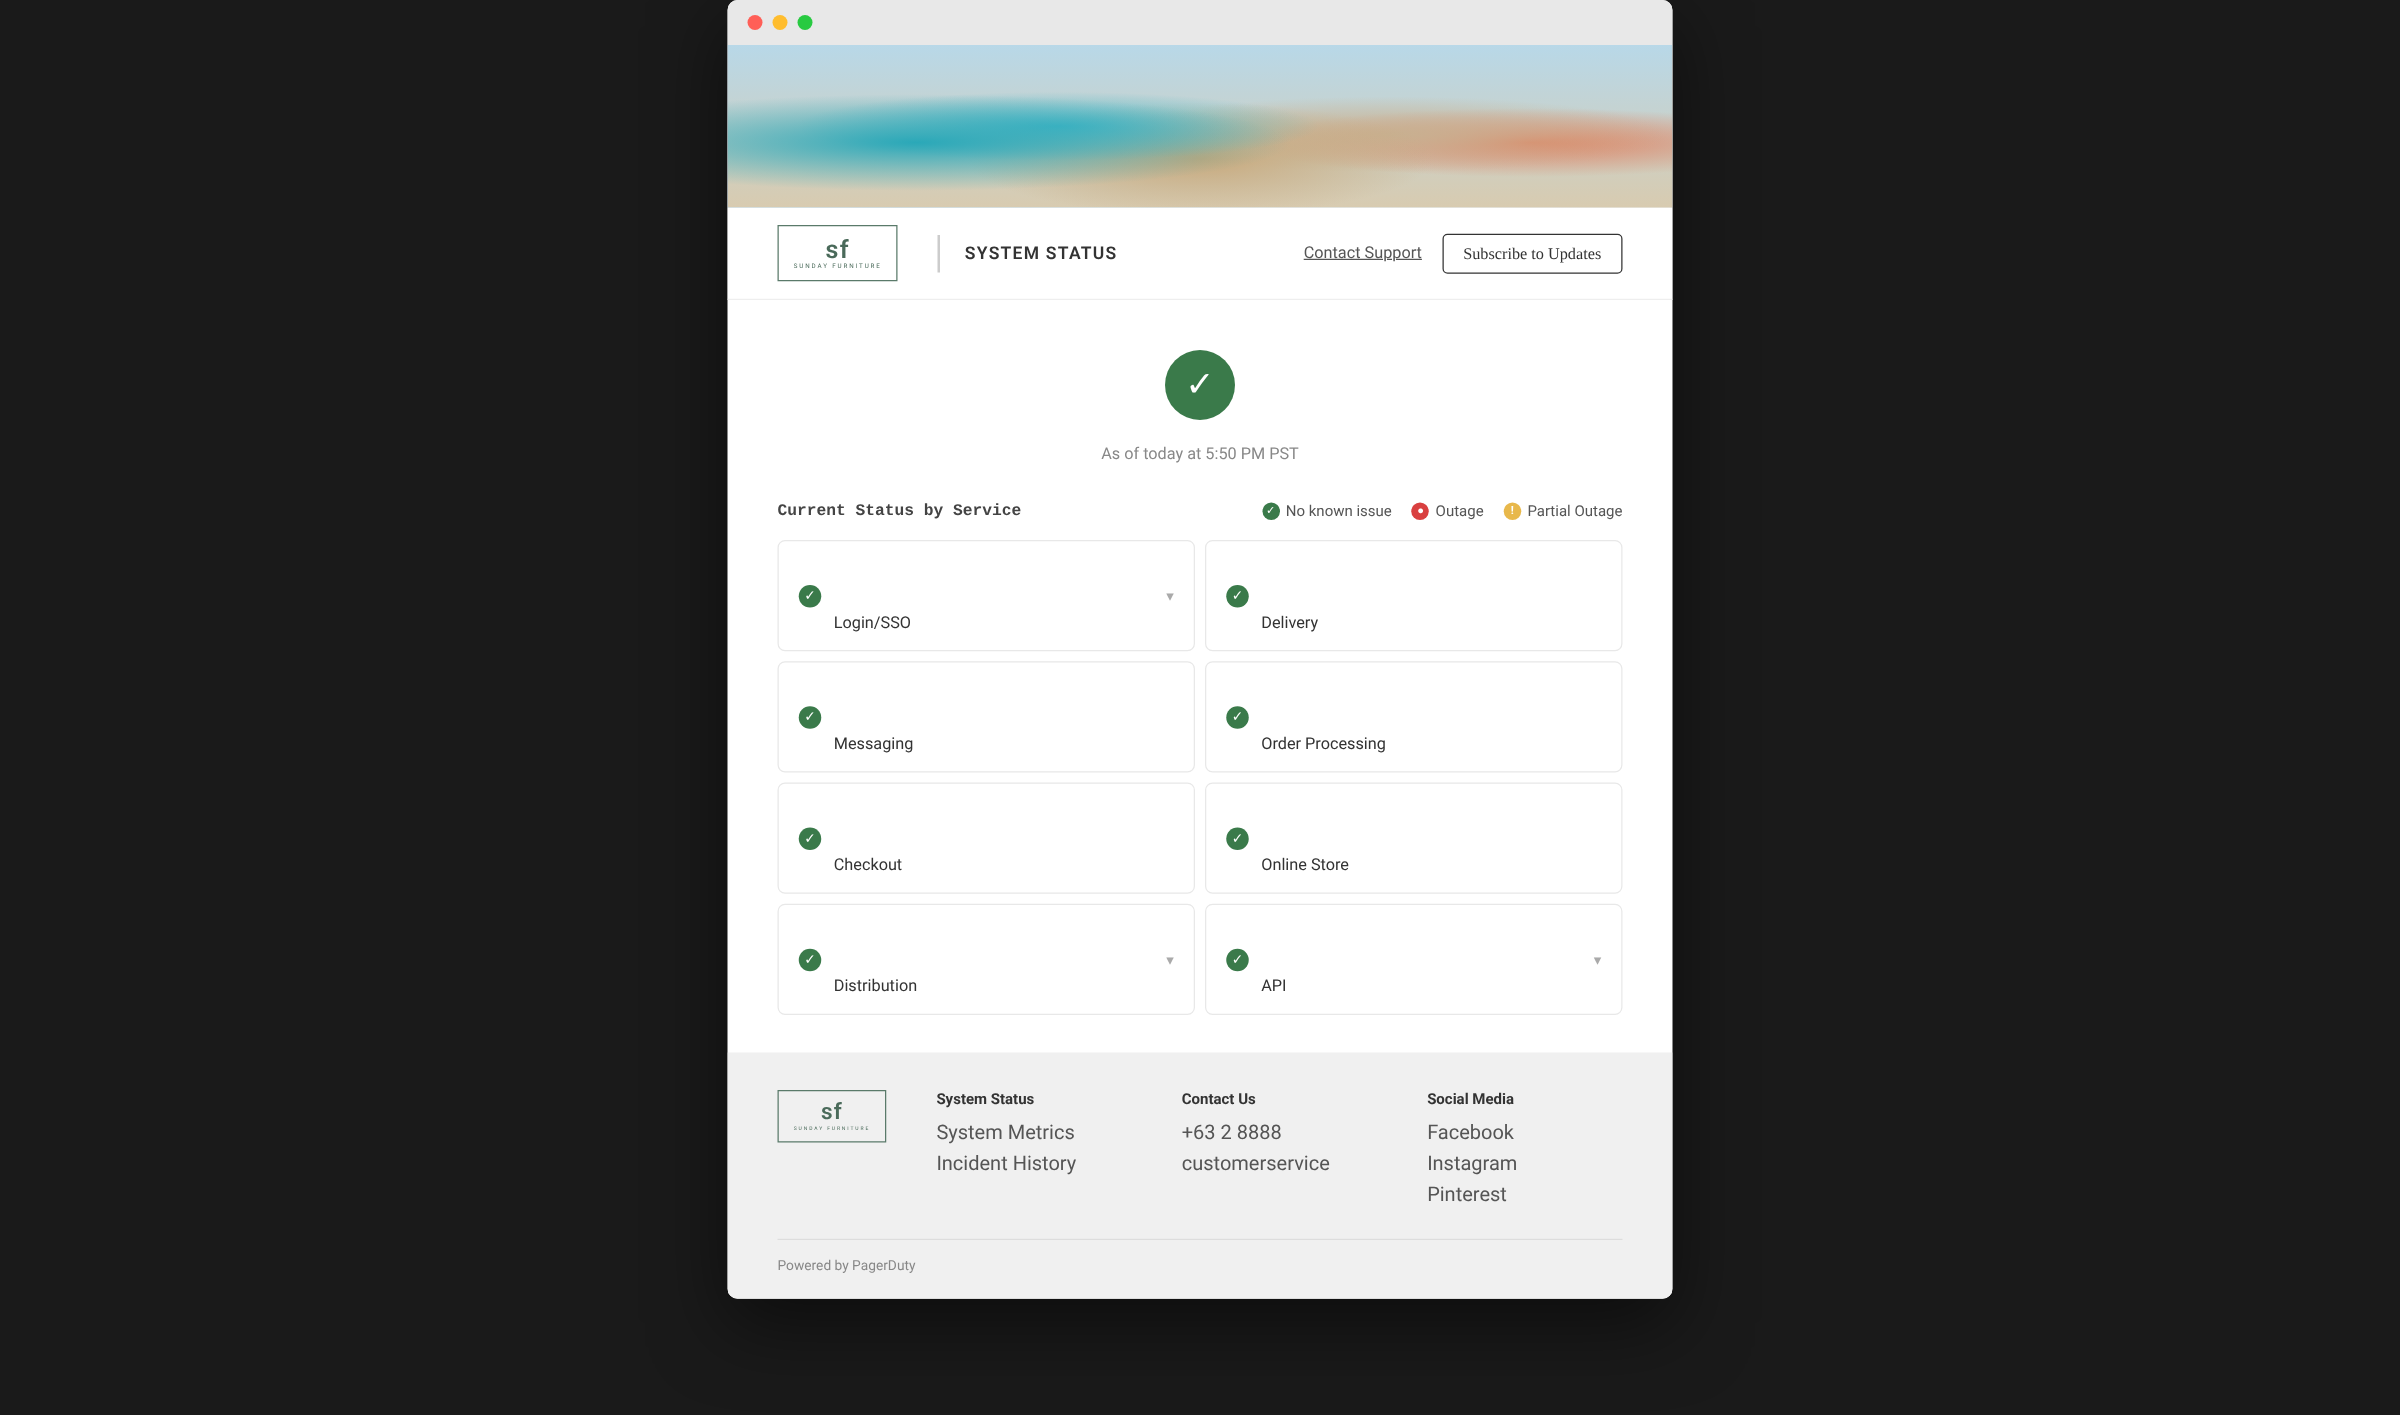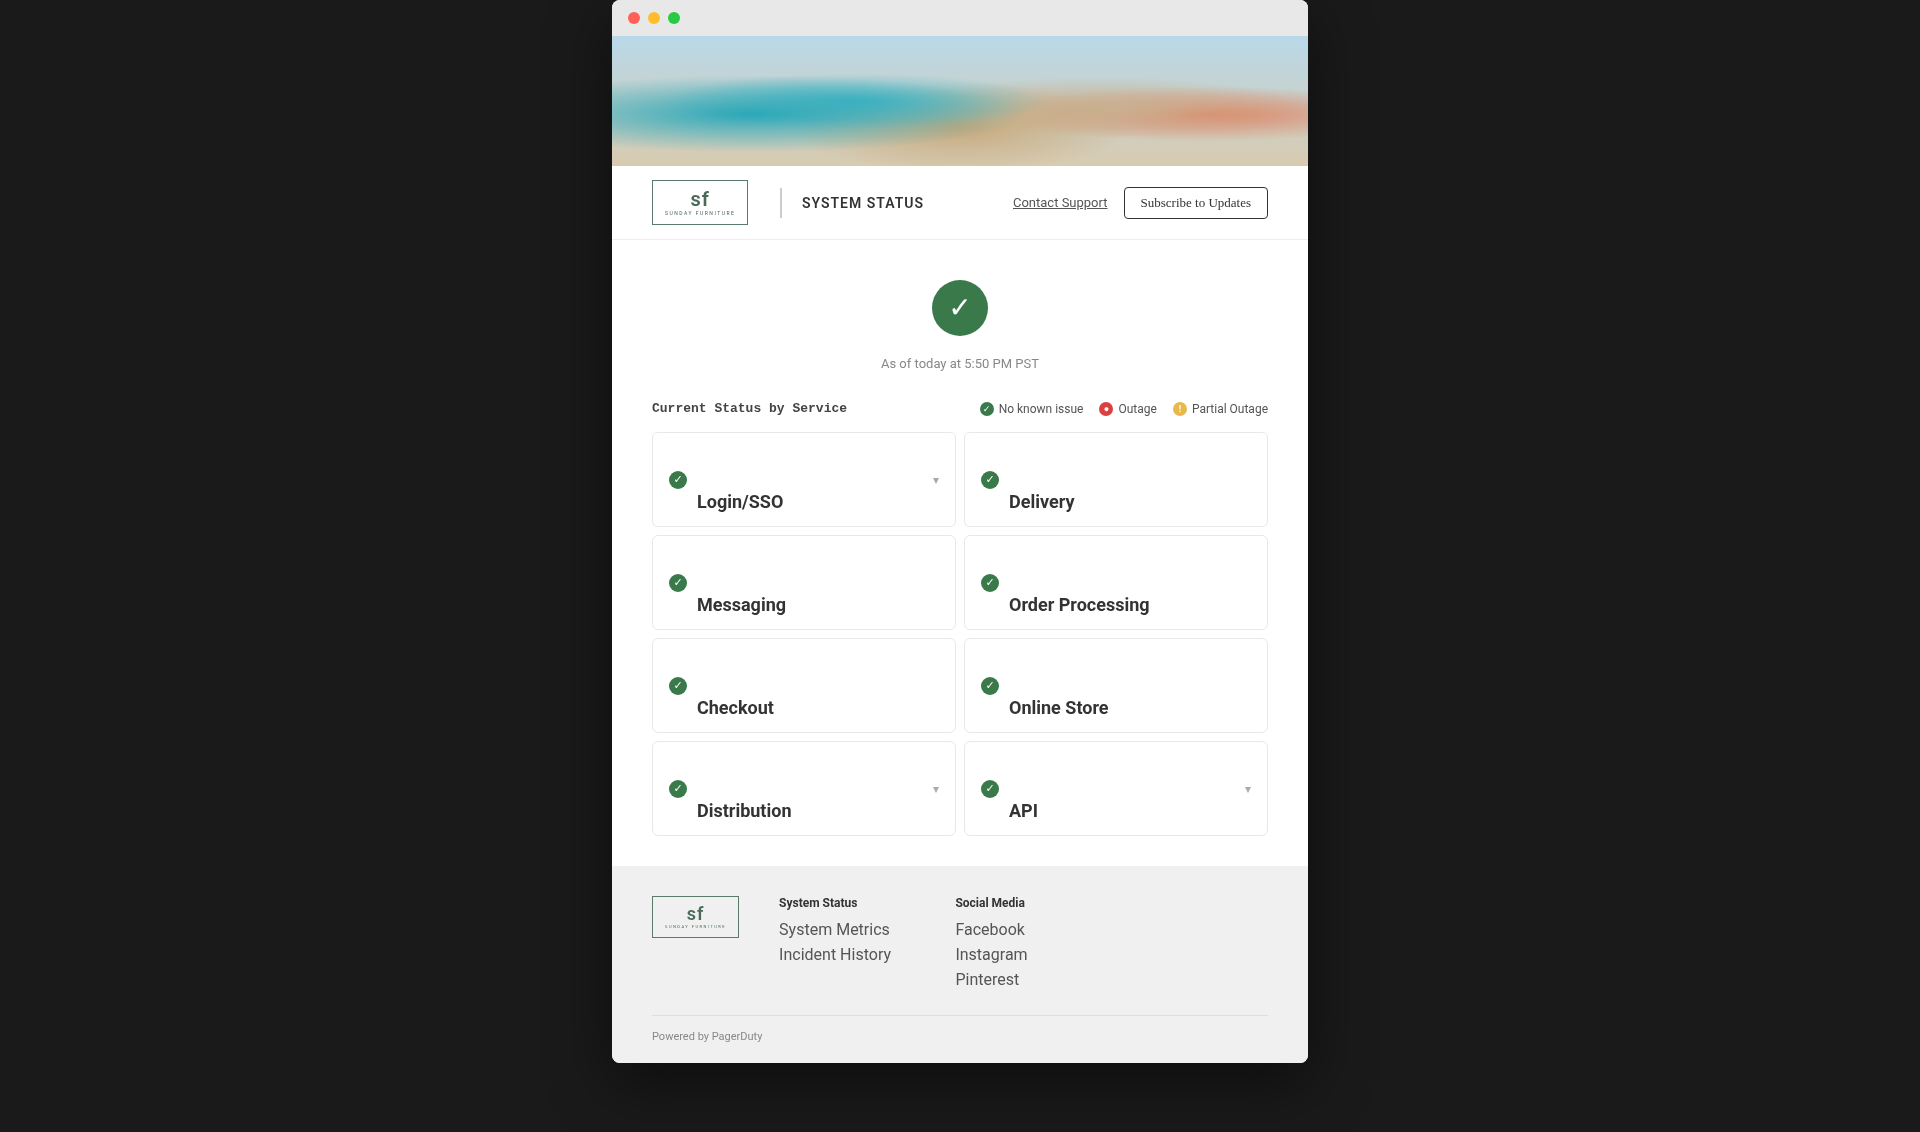--- a/index.html
+++ b/index.html
@@ -7,21 +7,21 @@
       background: #1a1a1a;
       font-family: -apple-system, BlinkMacSystemFont, 'Segoe UI', Roboto, sans-serif;
       display: flex;
       justify-content: center;
       align-items: flex-start;
       min-height: 100vh;
       padding: 0;
     }
 
     .browser-window {
-      width: 696px;
+      width: 756px;
       margin: 0 auto;
       background: #fff;
       border-radius: 8px;
       overflow: hidden;
       box-shadow: 0 20px 60px rgba(0,0,0,0.5);
       position: relative;
       top: 0;
     }
 
     .browser-titlebar {
@@ -249,23 +249,23 @@
       justify-content: center;
       flex-shrink: 0;
     }
 
     .service-check-mark {
       color: white;
       font-size: 11px;
     }
 
     .service-name {
-      font-size: 18px;
+      font-size: 13px;
       color: #333;
-      font-weight: 700;
+      font-weight: 400;
       margin-top: 44px;
     }
 
     .service-chevron {
       color: #aaa;
       font-size: 12px;
       cursor: pointer;
     }
 
     
@@ -474,20 +474,25 @@
           <span class="footer-logo-sub">SUNDAY FURNITURE</span>
         </div>
       </div>
       <div id="footer-cols" style="display:contents;"></div>
     <div>
           <div class="footer-col-title">System Status</div>
           <span class="footer-link">System Metrics</span>
           <span class="footer-link">Incident History</span>
         </div>
         <div>
+          <div class="footer-col-title">Contact Us</div>
+          <span class="footer-link">+63 2 8888</span>
+          <span class="footer-link">customerservice</span>
+        </div>
+        <div>
           <div class="footer-col-title">Social Media</div>
           <span class="footer-link">Facebook</span>
           <span class="footer-link">Instagram</span>
           <span class="footer-link">Pinterest</span>
         </div>
       </div>
     <div class="footer-bottom">
       <span>Powered by PagerDuty</span>
     </div>
   </div>

